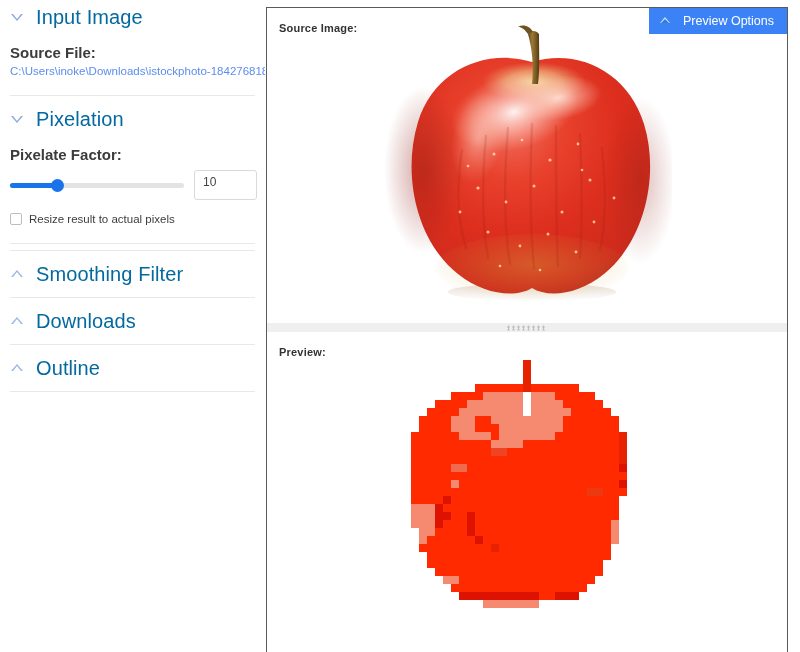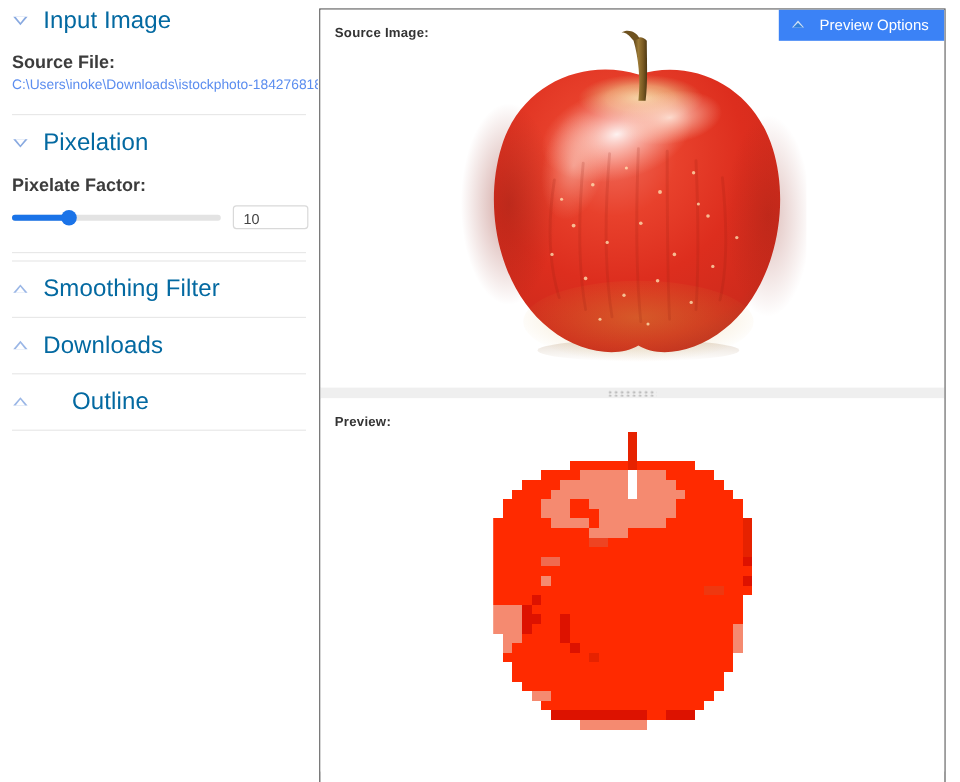--- a/index.html
+++ b/index.html
@@ -135,21 +135,21 @@
   .slider .thumb {
     position: absolute;
     left: 27%;
     top: 5px;
     width: 13px; height: 13px;
     margin-left: -6px;
     background: #1a73e8;
     border-radius: 50%;
   }
   .num-input {
-    width: 63px; height: 20px;
+    width: 63px; height: 30px;
     border: 1px solid #d9d9d9;
     border-radius: 3px;
     background: #fff;
     font-size: 12px;
     color: #444;
     padding: 0 8px;
     font-family: "Liberation Sans", sans-serif;
     line-height: 22px;
   }
 
@@ -288,38 +288,42 @@
     </div>
     <div class="field-label">Pixelate Factor:</div>
     <div class="slider-row">
       <div class="slider">
         <div class="track"></div>
         <div class="fill" style="width: 27%;"></div>
         <div class="thumb" style="left: 27%;"></div>
       </div>
       <div class="num-input">10</div>
     </div>
+    <div class="check-row">
+      <span class="checkbox"></span>
+      <span class="check-label">Resize result to actual pixels</span>
+    </div>
     <div class="spacer-18"></div>
     <div class="divider"></div>
 
     <div class="divider" style="margin-top:6px;"></div>
 
     <div class="section-header" style="margin-top:6px;">
       <span class="tri up"></span>
       <span class="section-title">Smoothing Filter</span>
     </div>
     <div class="divider" style="margin-top:6px;"></div>
 
     <div class="section-header" style="margin-top:6px;">
       <span class="tri up"></span>
       <span class="section-title">Downloads</span>
     </div>
     <div class="divider" style="margin-top:6px;"></div>
 
-    <div class="section-header" style="margin-top:6px;gap:24px;">
+    <div class="section-header" style="margin-top:6px;">
       <span class="tri up"></span>
       <span class="section-title">Outline</span>
     </div>
     <div class="divider" style="margin-top:6px;"></div>
 
   </div>
 
   <div class="preview-panel">
 
     <div class="pane pane-source">

